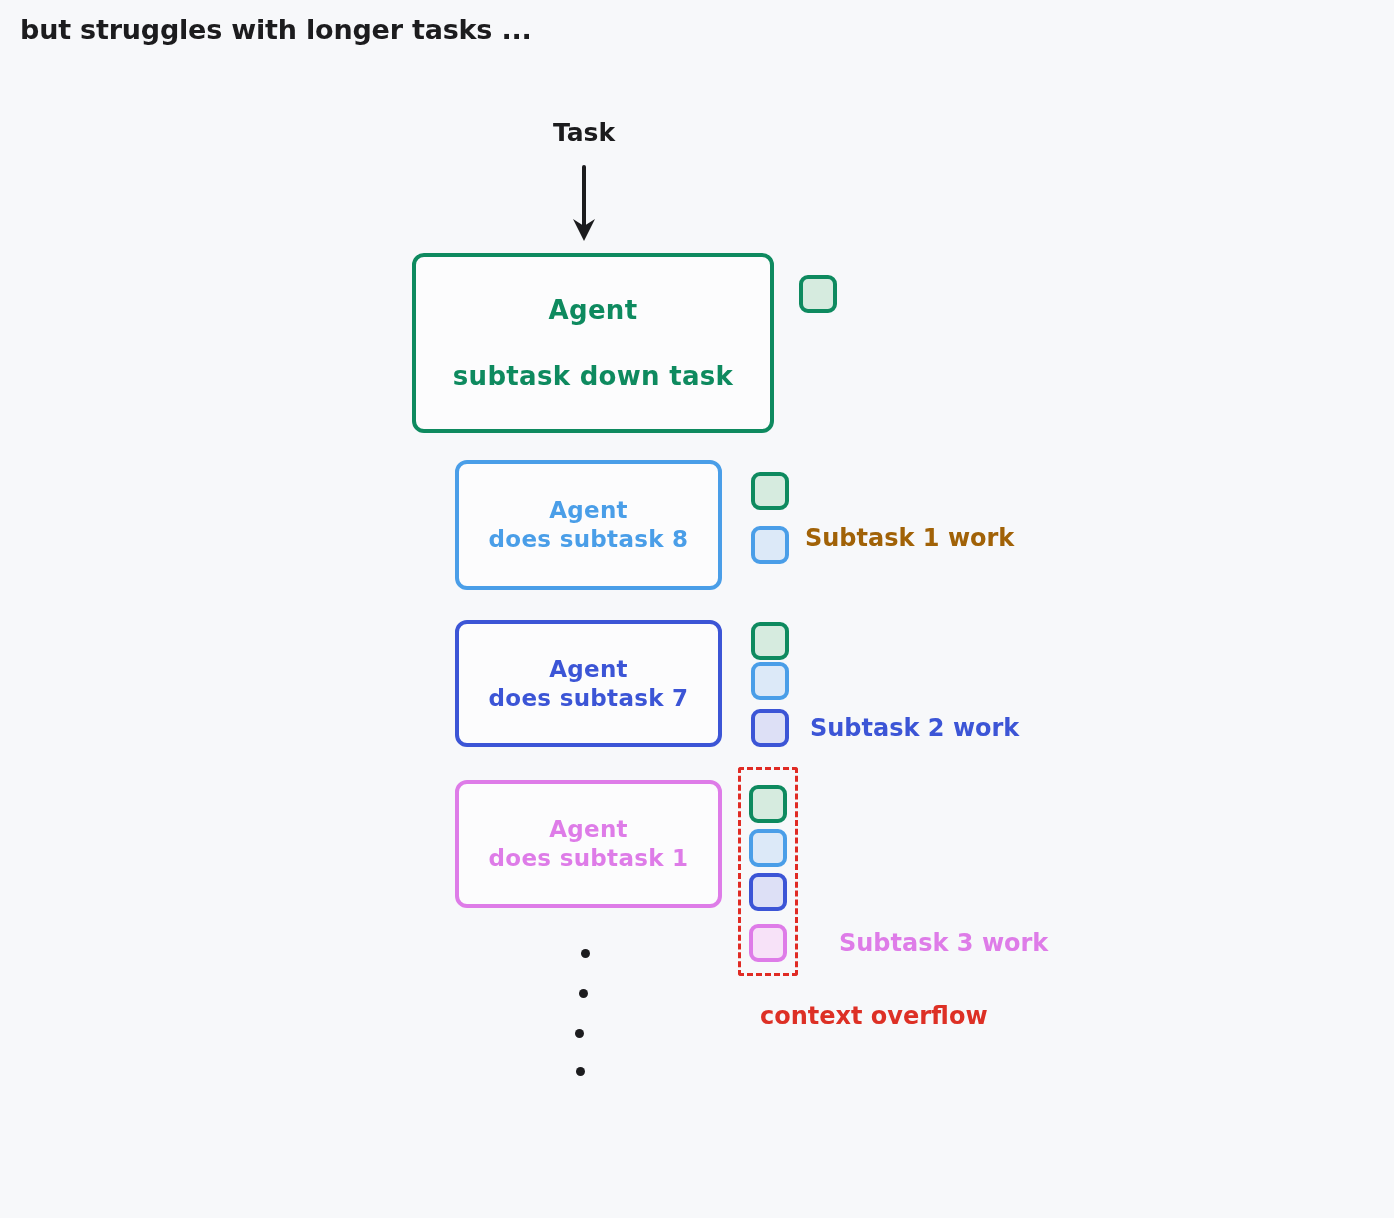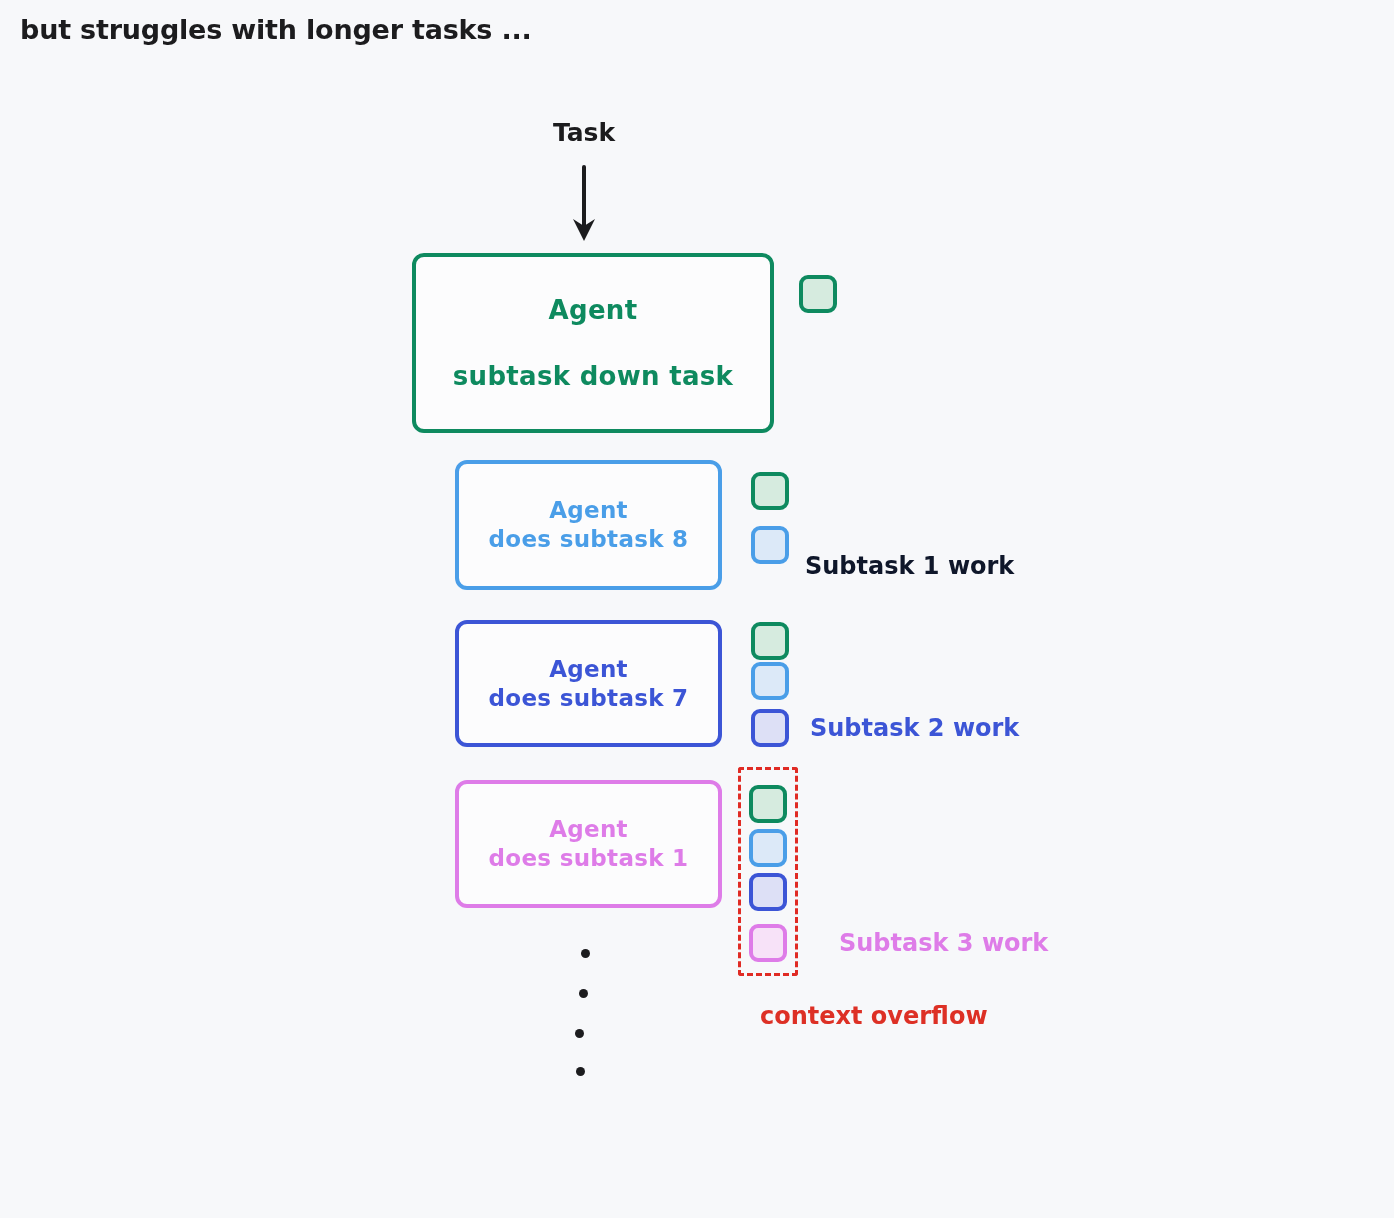--- a/index.html
+++ b/index.html
@@ -108,21 +108,21 @@
   .legend-label {
     position: absolute;
     font-family: "DejaVu Sans", sans-serif;
     font-weight: 700;
     white-space: nowrap;
   }
   .lbl-green {
     left: 858px;  top: 278px;  font-size: 25px;  color: #0E8A5F;
   }
   .lbl-blue1 {
-    left: 805px;  top: 552px;  font-size: 24px;  color: #0f172a;
+    left: 805px;  top: 524px;  font-size: 24px;  color: #a16207;
   }
   .lbl-blue2 {
     left: 810px;  top: 714px;  font-size: 24px;  color: #3C55D6;
   }
   .lbl-pink {
     left: 839px;  top: 929px;  font-size: 24px;  color: #DE7CE8;
   }
 
   
   .overflow-box {

